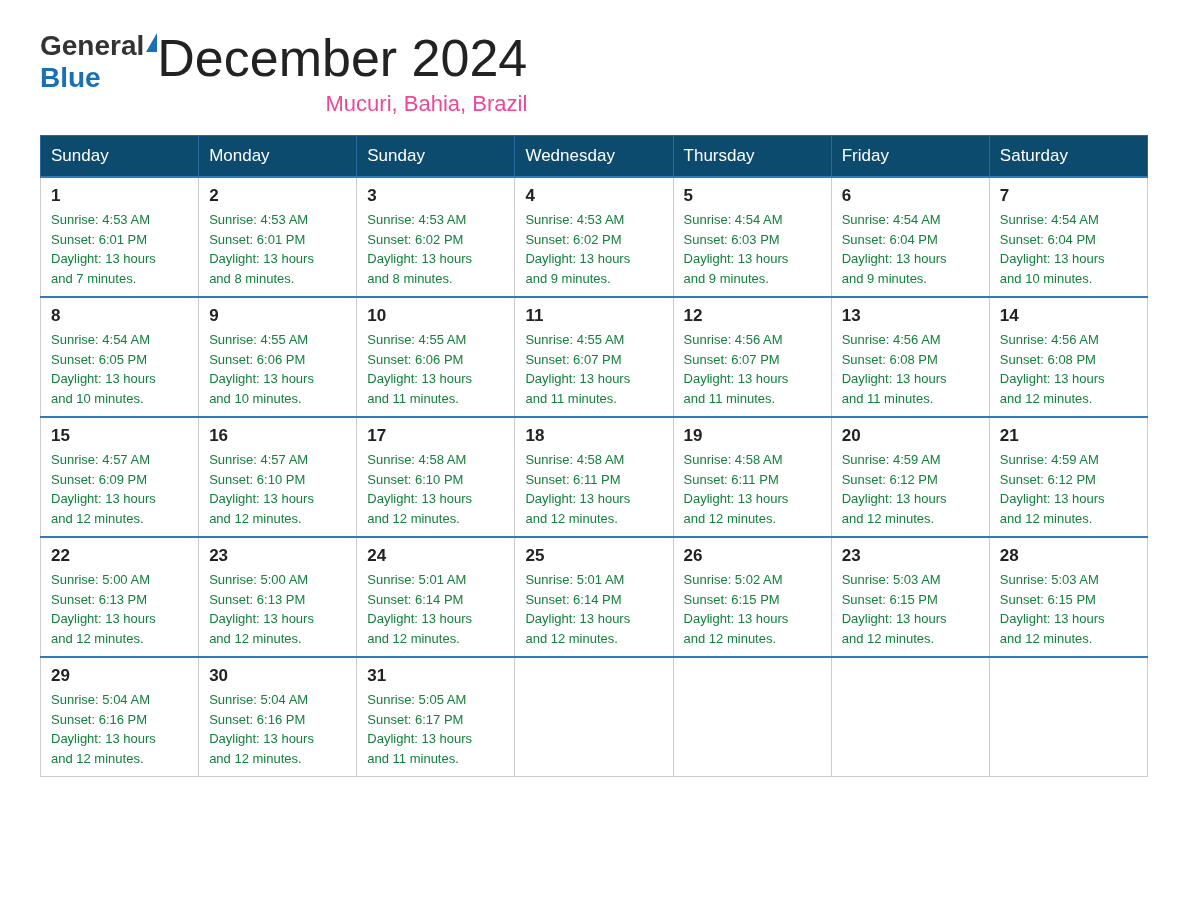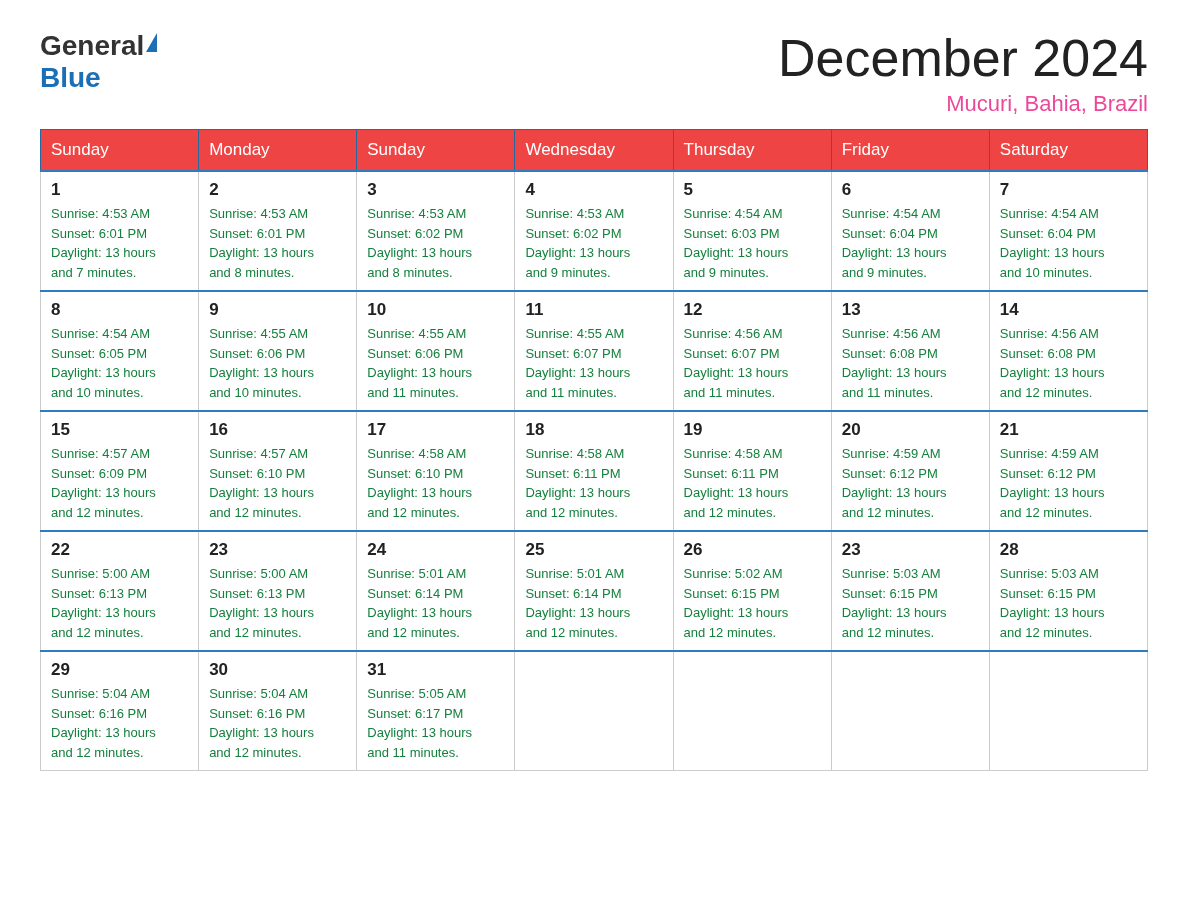--- a/index.html
+++ b/index.html
@@ -5,23 +5,22 @@
     * { box-sizing: border-box; margin: 0; padding: 0; }
     body {
       font-family: Arial, Helvetica, sans-serif;
       background: #fff;
       padding: 30px 40px;
       width: 1188px;
       min-height: 918px;
     }
     .header {
       display: flex;
-      justify-content: space-between;
       align-items: flex-start;
-      margin-bottom: 12px;
+      margin-bottom: 18px;
     }
     .logo-text-general {
       font-size: 28px;
       font-weight: bold;
       color: #333;
     }
     .logo-text-blue {
       font-size: 28px;
       font-weight: bold;
       color: #1a6fb5;
@@ -39,21 +38,21 @@
       font-size: 22px;
       color: #ec4899;
       margin-top: 4px;
     }
     .calendar {
       width: 100%;
       border-collapse: collapse;
       border: 1px solid #ccc;
     }
     .calendar th {
-      background-color: #ef4444;
+      background-color: #0c4a6e;
       color: #fff;
       font-size: 17px;
       font-weight: normal;
       padding: 10px 10px;
       text-align: left;
       border: 1px solid #2668a0;
     }
     .calendar td {
       vertical-align: top;
       padding: 8px 10px;

